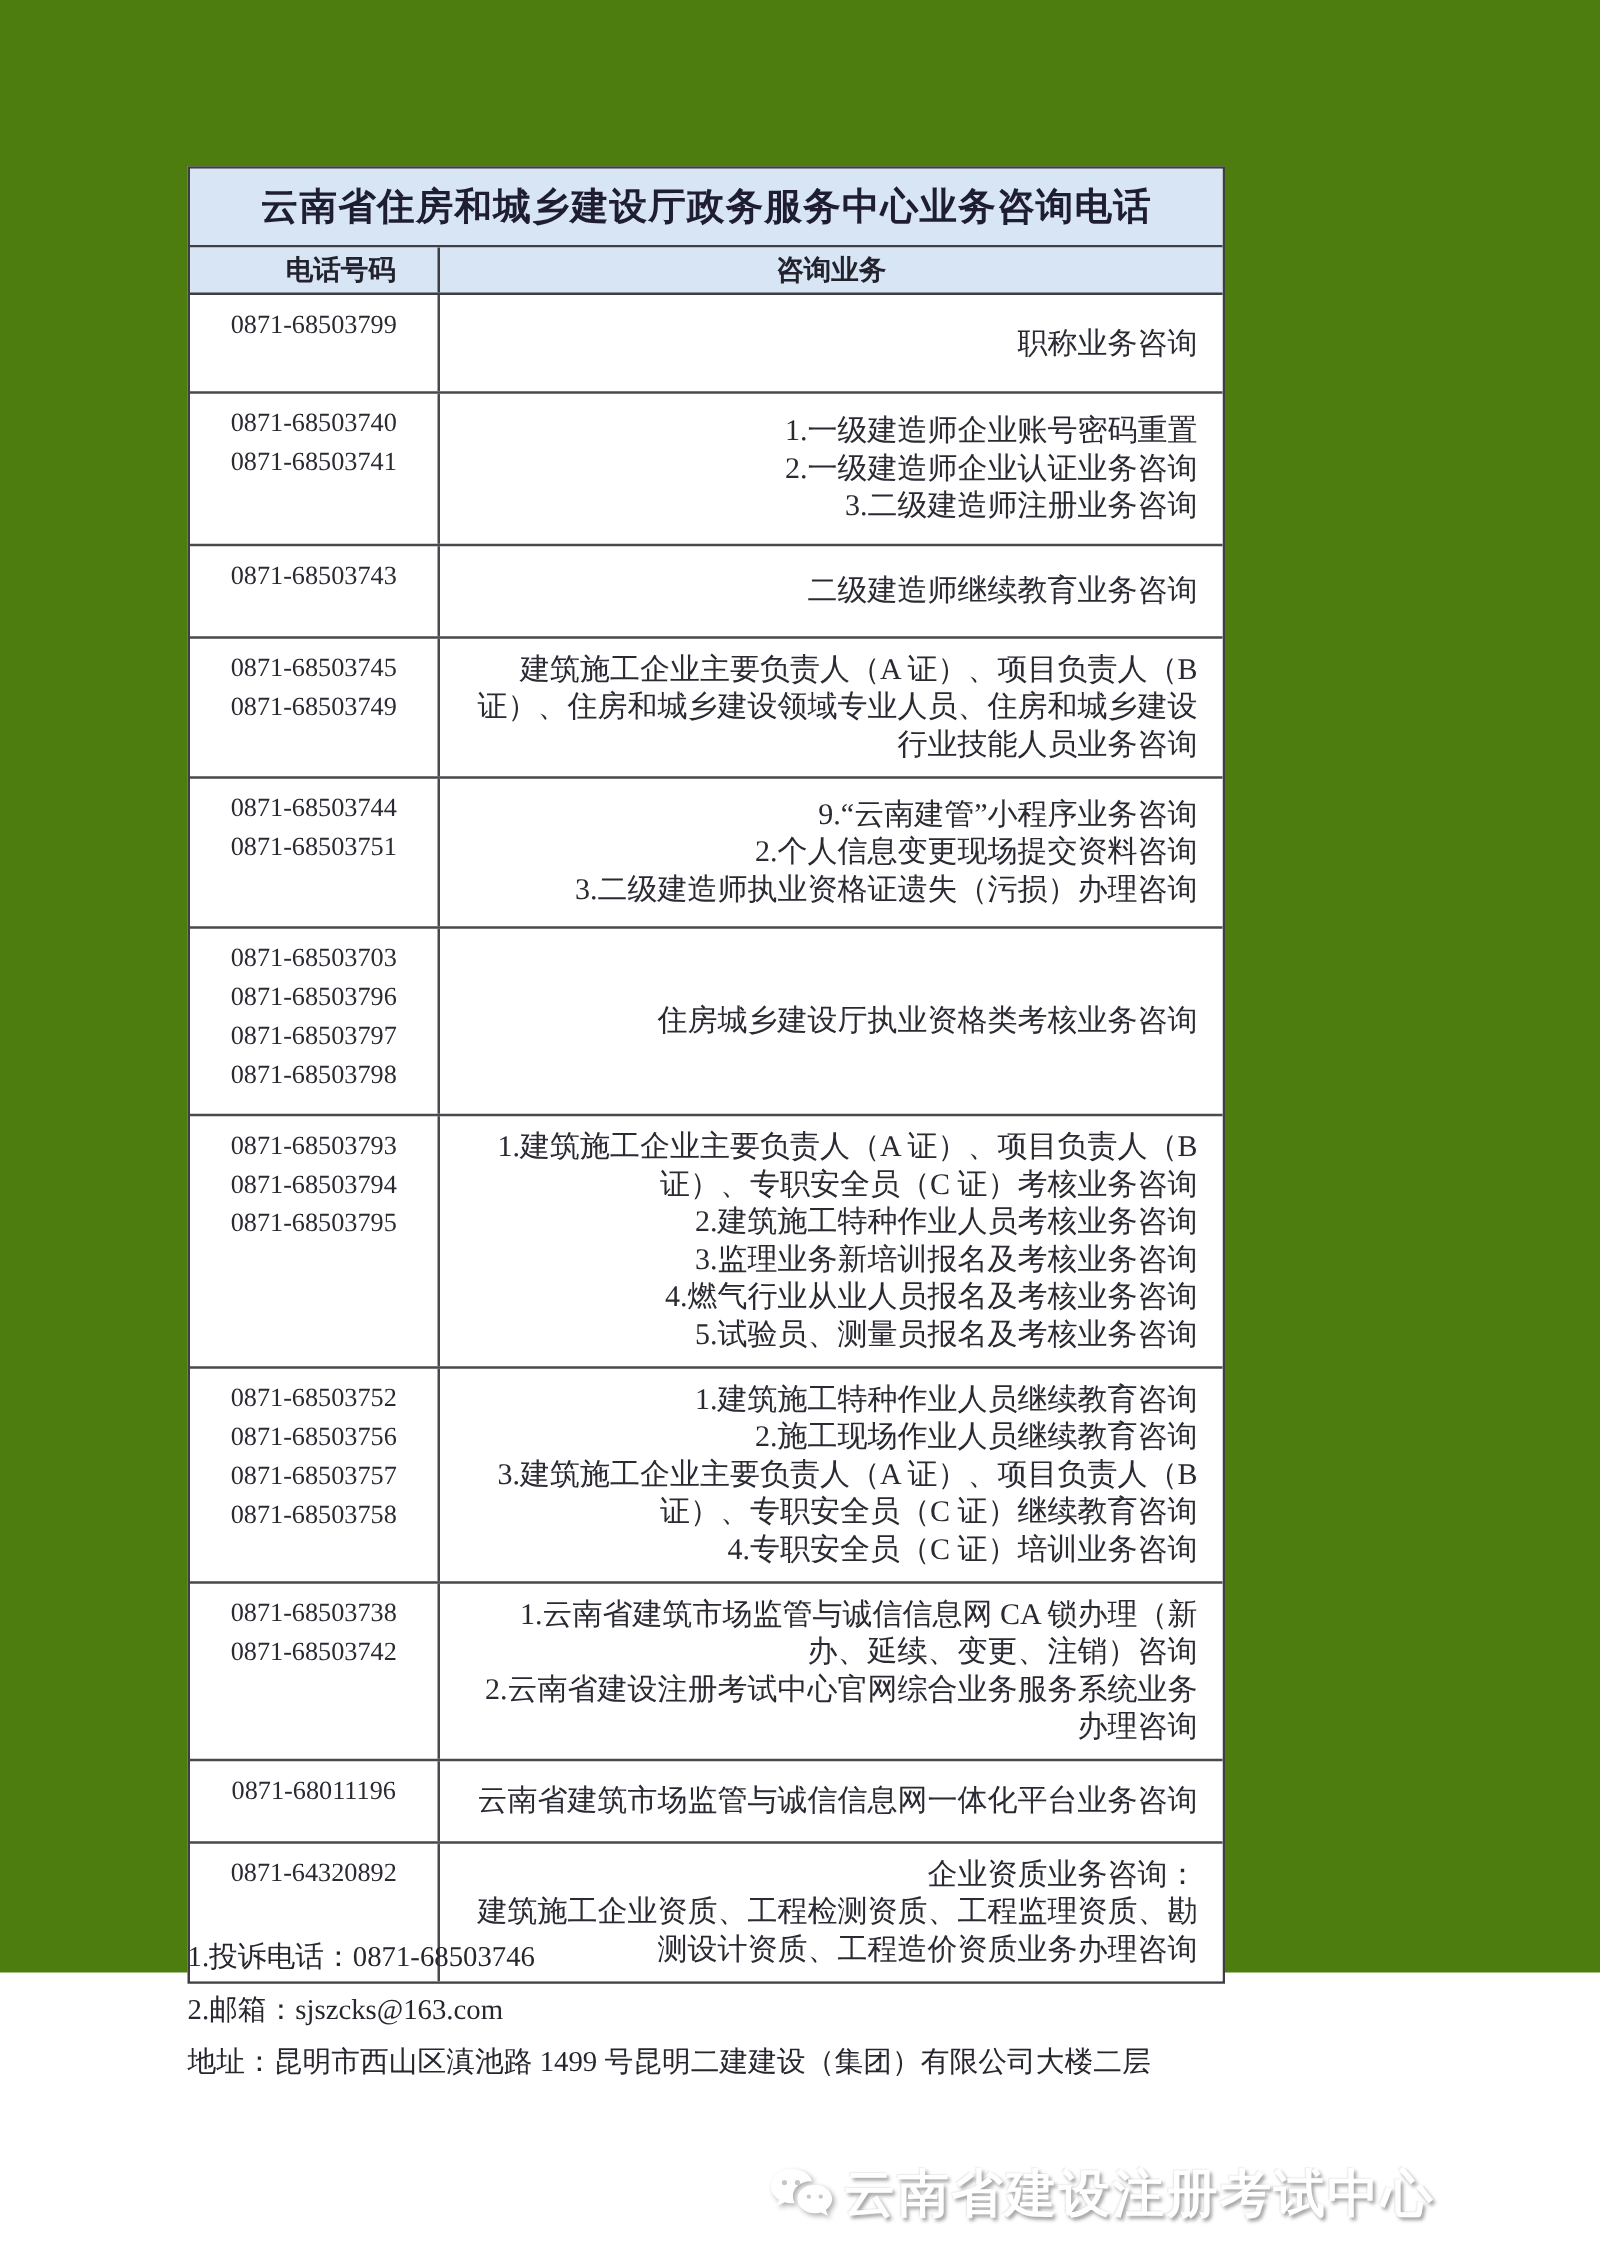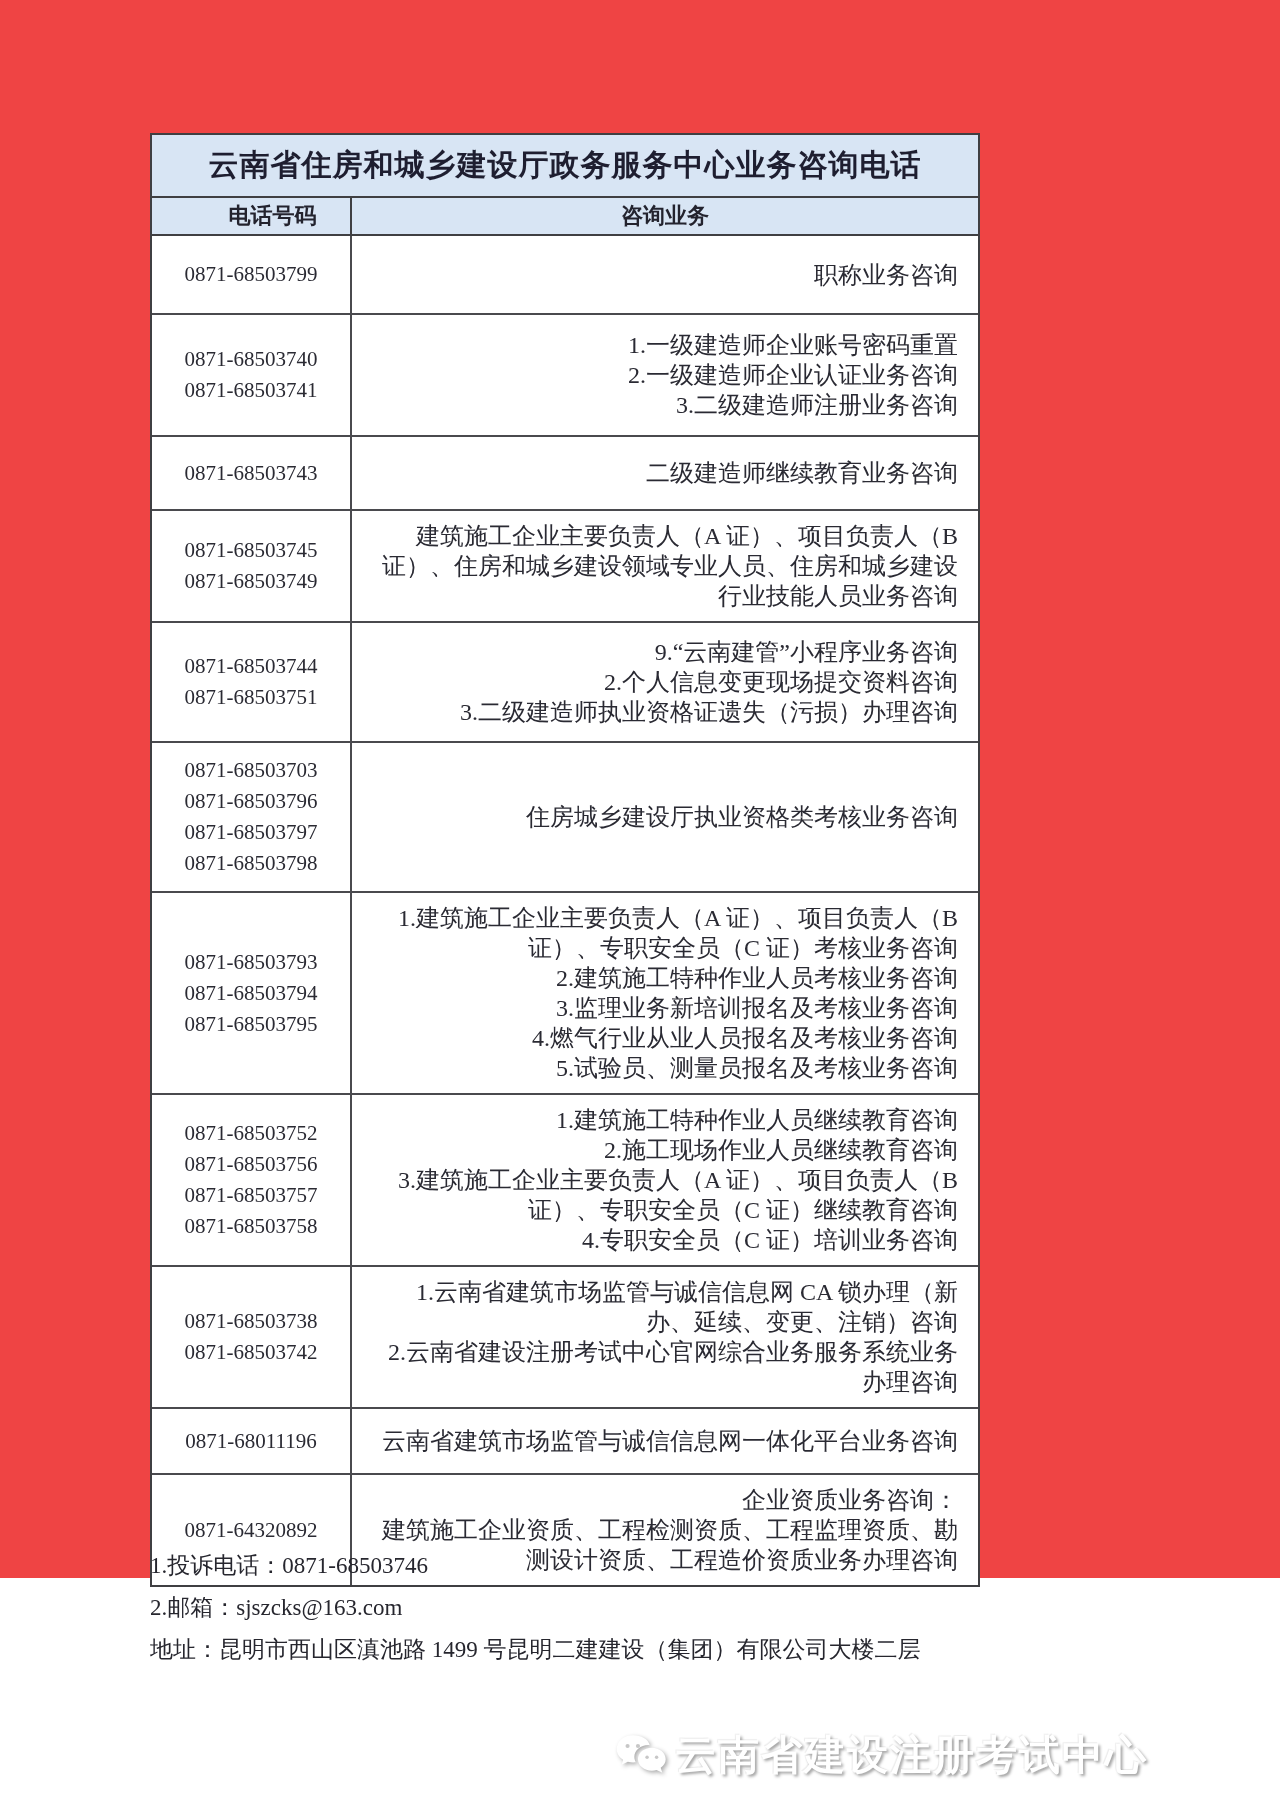--- a/index.html
+++ b/index.html
@@ -4,21 +4,21 @@
 <style>
   html,body{margin:0;padding:0;}
   body{
     width:1280px;height:1810px;
     background:#ffffff;
     font-family:"Liberation Serif","DejaVu Serif",serif;
     color:#23232e;
     position:relative;
     overflow:hidden;
   }
-  .sheet{position:relative;width:1280px;height:1578px;background:#ef4444;}
+  .sheet{position:relative;width:1280px;height:1578px;background:#4d7c0f;}
 
   
   .tbl{
     position:absolute;left:150px;top:133px;width:830px;
     border:2px solid #3f3f42;
     box-sizing:border-box;
     background:#ffffff;
   }
   .tbl-title{
     height:61px;
@@ -48,21 +48,21 @@
   .row{
     display:flex;
     box-sizing:border-box;
     background:#ffffff;
   }
   .row + .row{border-top:2px solid #4a4a4e;}
   .cell-ph{
     width:200px;
     border-right:2px solid #4a4a4e;
     box-sizing:border-box;
-    display:flex;flex-direction:column;justify-content:center;align-items:center;
+    display:flex;flex-direction:column;justify-content:flex-start;align-items:center;
     padding:8px 0;
   }
   .phone{
     font-size:21px;line-height:31px;color:#2a2a33;
     font-family:"Liberation Serif","DejaVu Serif",serif;
     white-space:nowrap;
   }
   .cell-sv{
     flex:1;
     box-sizing:border-box;

